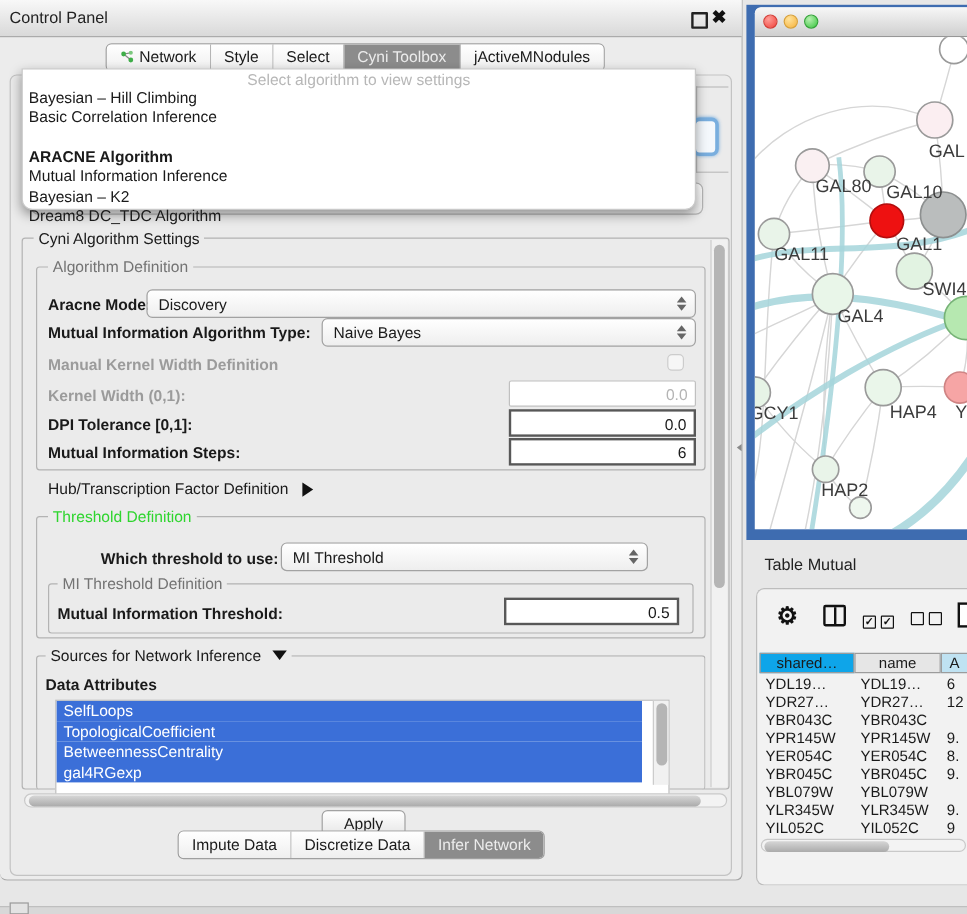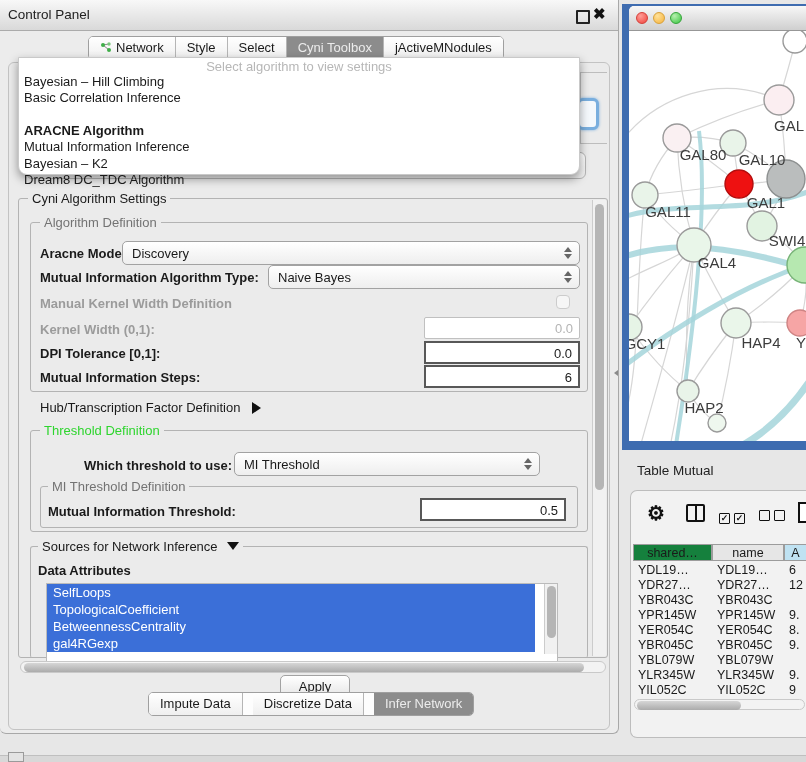--- a/index.html
+++ b/index.html
@@ -60,21 +60,21 @@
   
   .attr-list{left:46px;top:583px;width:512px;height:84px;background:#fff;border:1px solid #bbb;
              overflow:hidden;box-sizing:border-box;}
   .attr-item{height:17px;line-height:17px;background:#3b6fd8;color:#fff;padding-left:6px;width:482px;}
   .vscroll{position:absolute;background:#f1f1f1;border-left:1px solid #ccc;box-sizing:border-box;}
   .vthumb{position:absolute;left:2px;width:9px;background:#b5b5b5;border-radius:5px;}
   .hscroll{position:absolute;background:#f3f3f3;border:1px solid #c9c9c9;border-radius:7px;box-sizing:border-box;}
   .hthumb{position:absolute;top:1px;height:9px;background:linear-gradient(#d6d6d6,#ababab);border-radius:5px;}
   
   .btn{position:absolute;border:1px solid #a2a2a2;border-radius:5px;background:linear-gradient(#ffffff,#e6e6e6);
-       text-align:center;box-sizing:border-box;padding-top:3px;margin-left:12px;}
+       text-align:center;box-sizing:border-box;padding-top:3px;}
   .disclosure-r{display:inline-block;width:0;height:0;border-top:6px solid transparent;border-bottom:6px solid transparent;
        border-left:9px solid #111;margin-left:8px;vertical-align:-2px;}
   .disclosure-d{display:inline-block;width:0;height:0;border-left:6px solid transparent;border-right:6px solid transparent;
        border-top:8px solid #111;margin-left:6px;vertical-align:1px;}
   
   .net-win{left:622px;top:4px;width:184px;height:446px;background:#3e6cb0;padding:2px 0 0 7px;box-sizing:border-box;}
   .net-inner{width:177px;height:435px;background:#fff;border-radius:5px 0 0 0;overflow:hidden;}
   .net-titlebar{height:24px;background:linear-gradient(#f7f7f7,#cfcfcf);border-bottom:1px solid #979797;
                 border-radius:5px 0 0 0;position:relative;}
   .tl{position:absolute;top:6px;width:12px;height:12px;border-radius:50%;box-sizing:border-box;}
@@ -213,21 +213,21 @@
   <div class="vscroll abs" style="left:544px;top:584px;width:13px;height:70px;">
     <div class="vthumb" style="top:2px;height:52px;"></div>
   </div>
 
   <div class="hscroll abs" style="left:20px;top:661px;width:586px;height:12px;">
     <div class="hthumb" style="left:3px;width:560px;"></div>
   </div>
 
   <div class="btn" style="left:268px;top:675px;width:70px;height:22px;">Apply</div>
 
-  <div class="abs tabbar" style="left:148px;top:692px;gap:10px;" id="bottomTabs">
+  <div class="abs tabbar" style="left:148px;top:692px;" id="bottomTabs">
       <div class="tab">Impute Data</div>
       <div class="tab">Discretize Data</div>
       <div class="tab sel">Infer Network</div>
     </div>
 </div>
 
 <div class="abs split-handle"></div>
 
 <div class="abs net-win">
   <div class="net-inner">
@@ -318,21 +318,21 @@
   <div class="ticon" style="left:16px;top:10px;font-size:20px;font-weight:bold;">⚙</div>
   <div class="ticon cols-ico" style="left:55px;top:13px;"></div>
   <div class="ticon" style="left:88px;top:18px;">
     <span class="cb-ico">✓</span><span class="cb-ico" style="margin-left:4px;">✓</span>
   </div>
   <div class="ticon" style="left:128px;top:18px;">
     <span class="cb-ico"></span><span class="cb-ico" style="margin-left:4px;"></span>
   </div>
   <div class="ticon page-ico" style="left:167px;top:11px;"></div>
   <div id="tableHead">
-      <div class="thead-cell" style="left: 2px; top: 53px; width: 79px; background: #15803d;">shared…</div>
+      <div class="thead-cell" style="left: 2px; top: 53px; width: 79px; background: #0ea5e9;">shared…</div>
       <div class="thead-cell" style="left: 81px; top: 53px; width: 72px; background: rgb(230, 230, 230);">name</div>
       <div class="thead-cell" style="left: 153px; top: 53px; width: 23px; background: rgb(191, 226, 242);">A</div>
     </div>
   <div id="tableRows">
       <div class="trow-cell" style="left: 7px; top: 72px; width: 74px;">YDL19…</div>
       <div class="trow-cell" style="left: 86px; top: 72px; width: 67px;">YDL19…</div>
       <div class="trow-cell" style="left: 158px; top: 72px; width: 18px;">6</div>
       <div class="trow-cell" style="left: 7px; top: 87px; width: 74px;">YDR27…</div>
       <div class="trow-cell" style="left: 86px; top: 87px; width: 67px;">YDR27…</div>
       <div class="trow-cell" style="left: 158px; top: 87px; width: 18px;">12</div>

